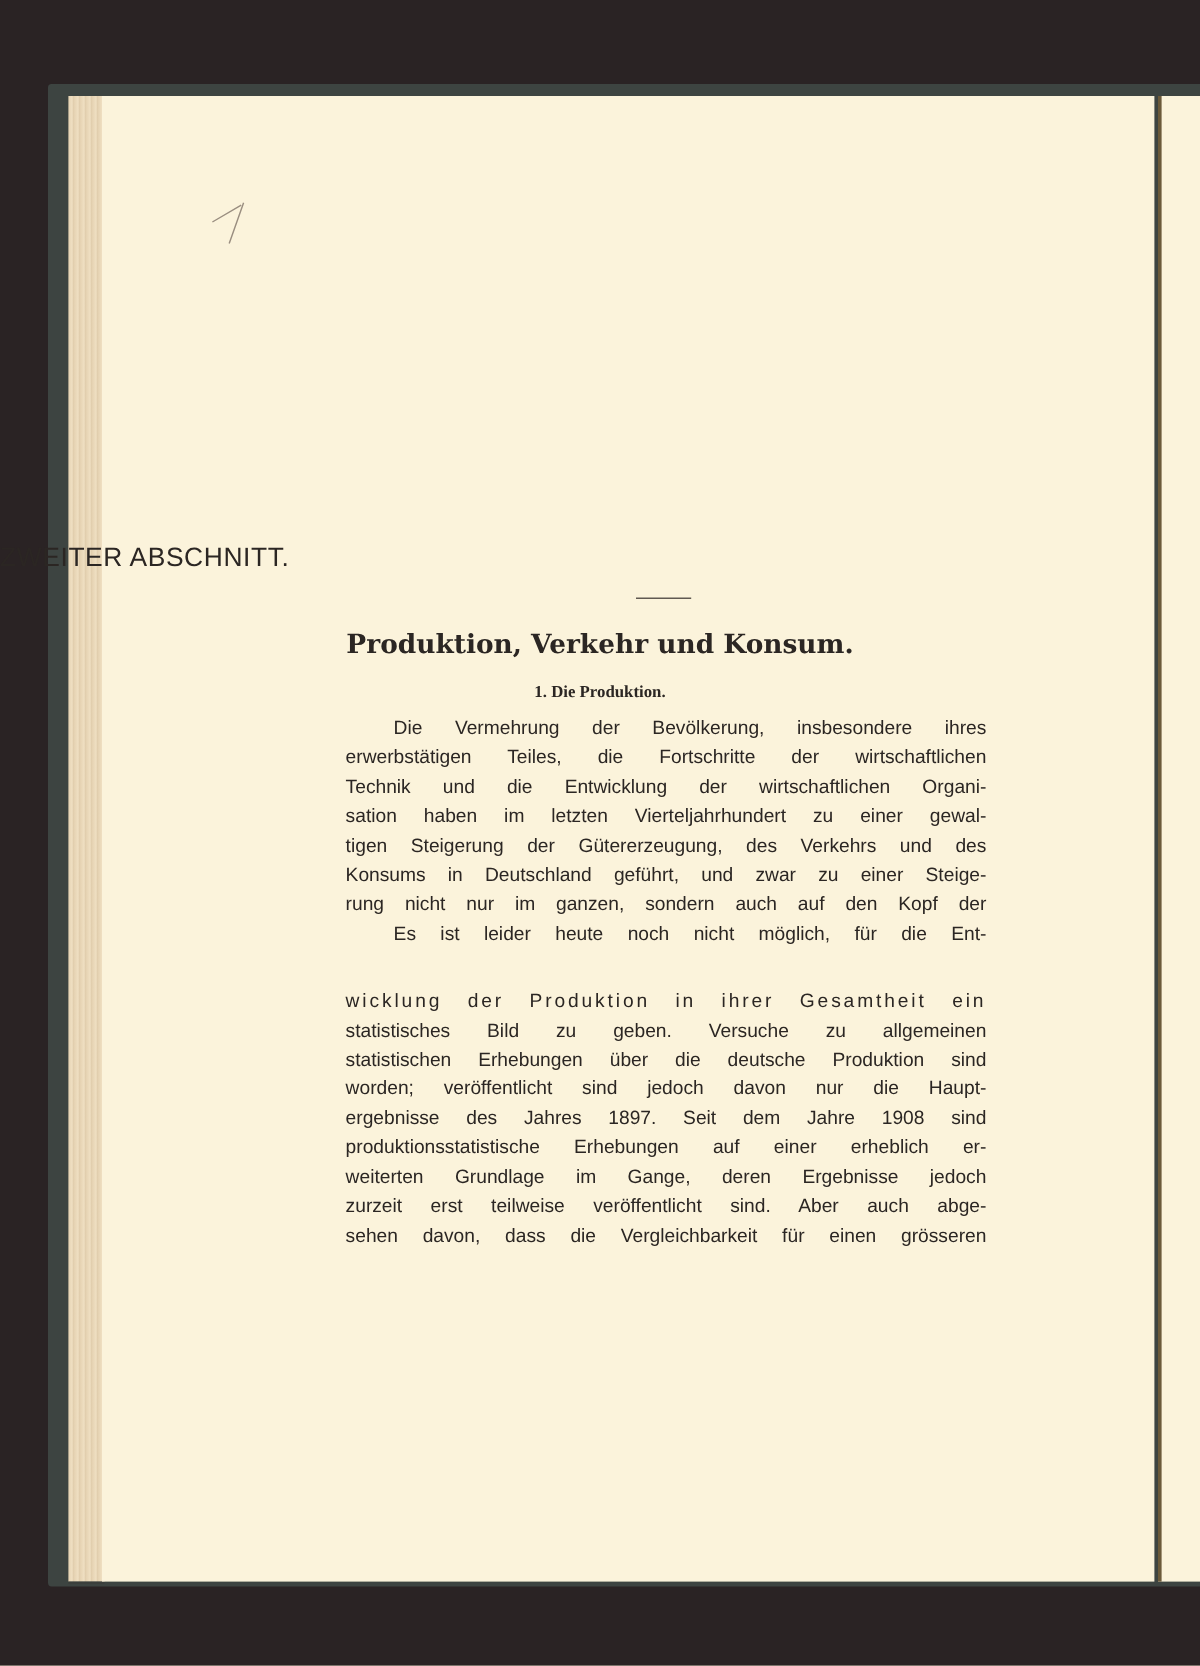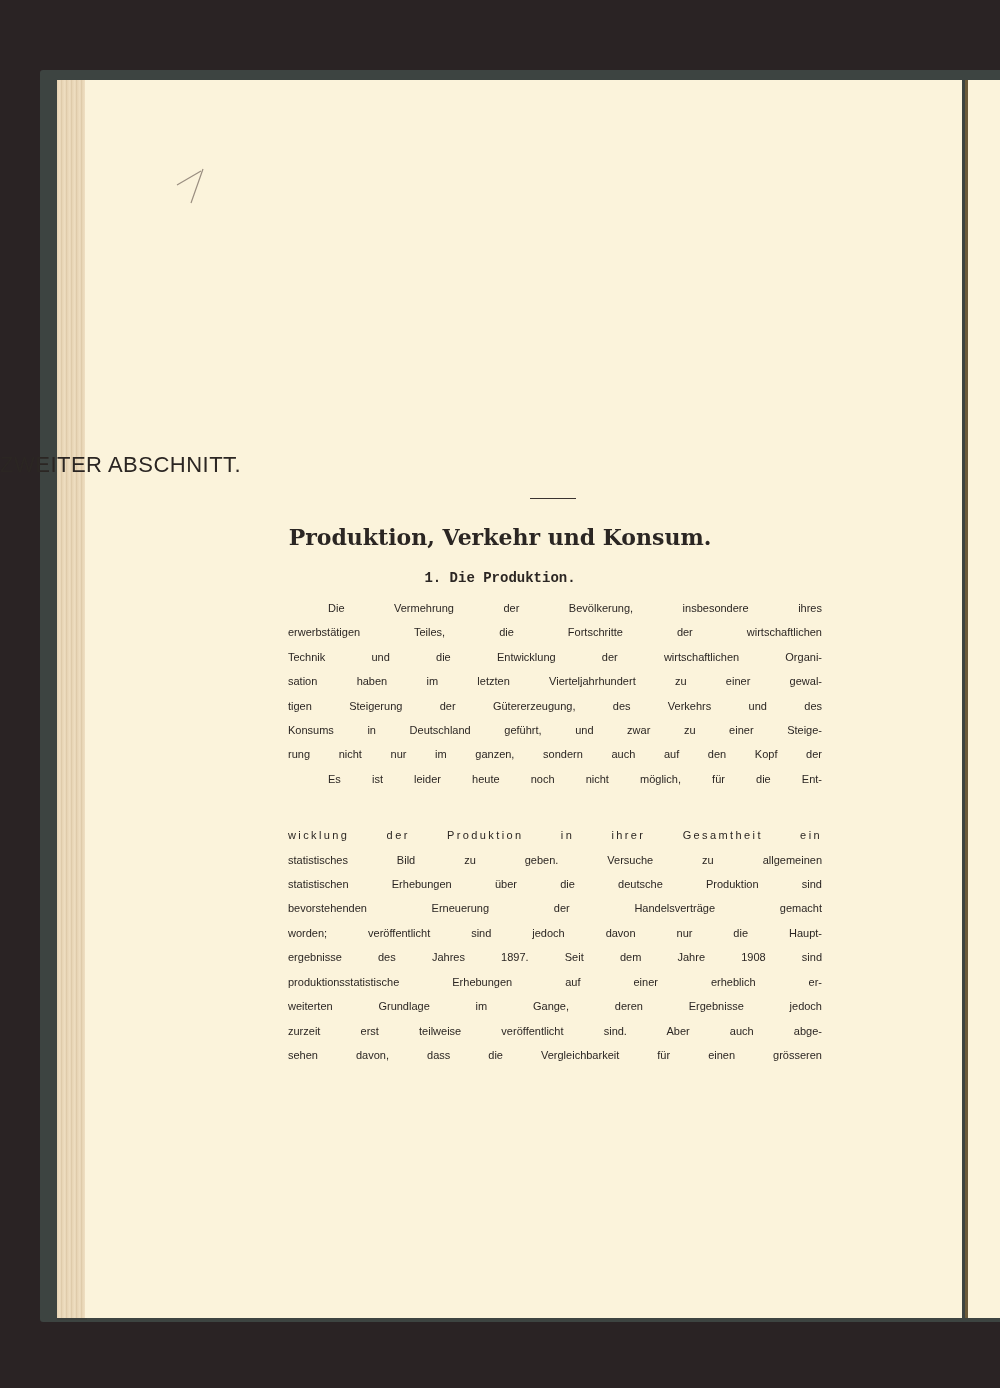--- a/index.html
+++ b/index.html
@@ -66,31 +66,31 @@
       font-family: "DejaVu Serif", serif;
       font-weight: bold;
       font-size: 22px;
       color: #2b2623;
     }
     .subtitle {
       position: absolute;
       left: 0; width: 100%;
       top: 570px;
       text-align: center;
-      font-family: Liberation Mono, monospace;
+      font-family: Liberation Serif, serif;
       font-weight: bold;
       font-size: 14px;
       color: #2b2623;
     }
     .body {
       position: absolute;
       left: 288px; top: 596px;
       width: 534px;
       font-family: "Liberation Sans", sans-serif;
-      font-size: 11px;
+      font-size: 16px;
       line-height: 24.4px;
       color: #2b2623;
       text-align: justify;
     }
     .line {
       display: block;
       text-align: justify;
       text-align-last: justify;
       white-space: nowrap;
       overflow: visible;
@@ -123,20 +123,19 @@
   <span class="line">Technik und die Entwicklung der wirtschaftlichen Organi-</span>
   <span class="line">sation haben im letzten Vierteljahrhundert zu einer gewal-</span>
   <span class="line">tigen Steigerung der Gütererzeugung, des Verkehrs und des</span>
   <span class="line">Konsums in Deutschland geführt, und zwar zu einer Steige-</span>
   <span class="line">rung nicht nur im ganzen, sondern auch auf den Kopf der</span>
 
   <span class="line indent">Es ist leider heute noch nicht möglich, für die Ent-</span>
   <span class="line spaced">wicklung der Produktion in ihrer Gesamtheit ein</span>
   <span class="line">statistisches Bild zu geben. Versuche zu allgemeinen</span>
   <span class="line">statistischen Erhebungen über die deutsche Produktion sind</span>
-  <span class="line">bevorstehenden Erneuerung der Handelsverträge gemacht</span>
   <span class="line">worden; veröffentlicht sind jedoch davon nur die Haupt-</span>
   <span class="line">ergebnisse des Jahres 1897. Seit dem Jahre 1908 sind</span>
   <span class="line">produktionsstatistische Erhebungen auf einer erheblich er-</span>
   <span class="line">weiterten Grundlage im Gange, deren Ergebnisse jedoch</span>
   <span class="line">zurzeit erst teilweise veröffentlicht sind. Aber auch abge-</span>
   <span class="line">sehen davon, dass die Vergleichbarkeit für einen grösseren</span>
 </div>
 
 </body></html>

